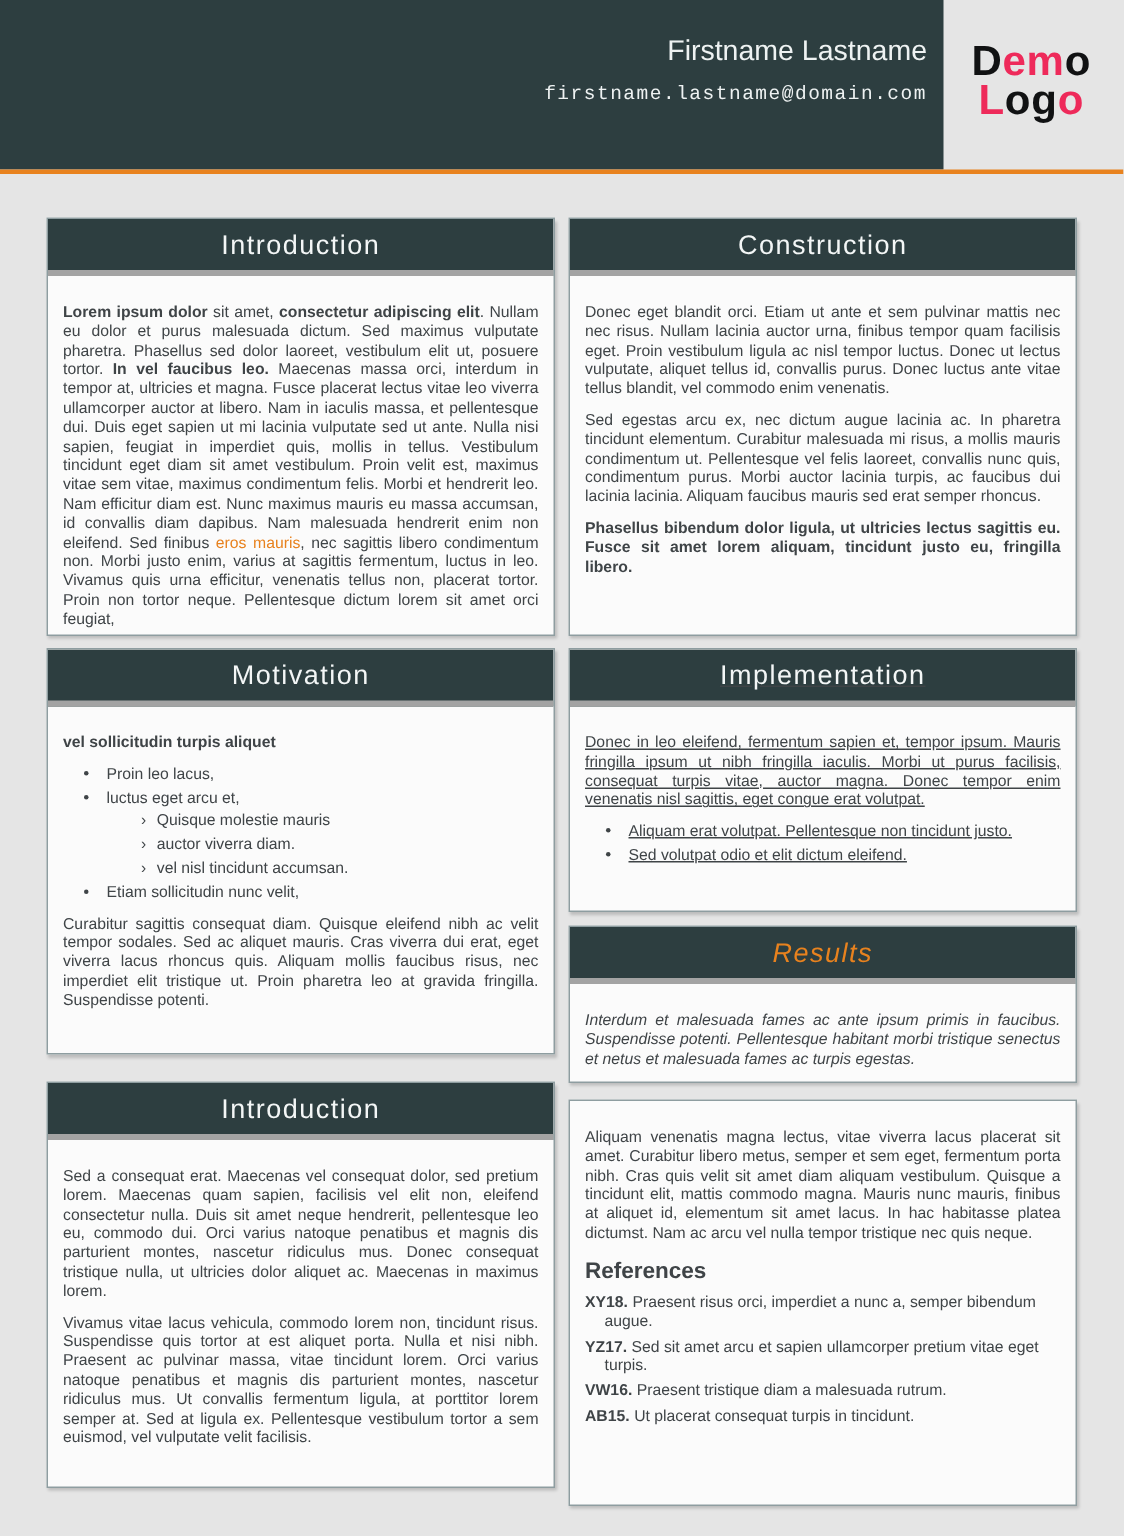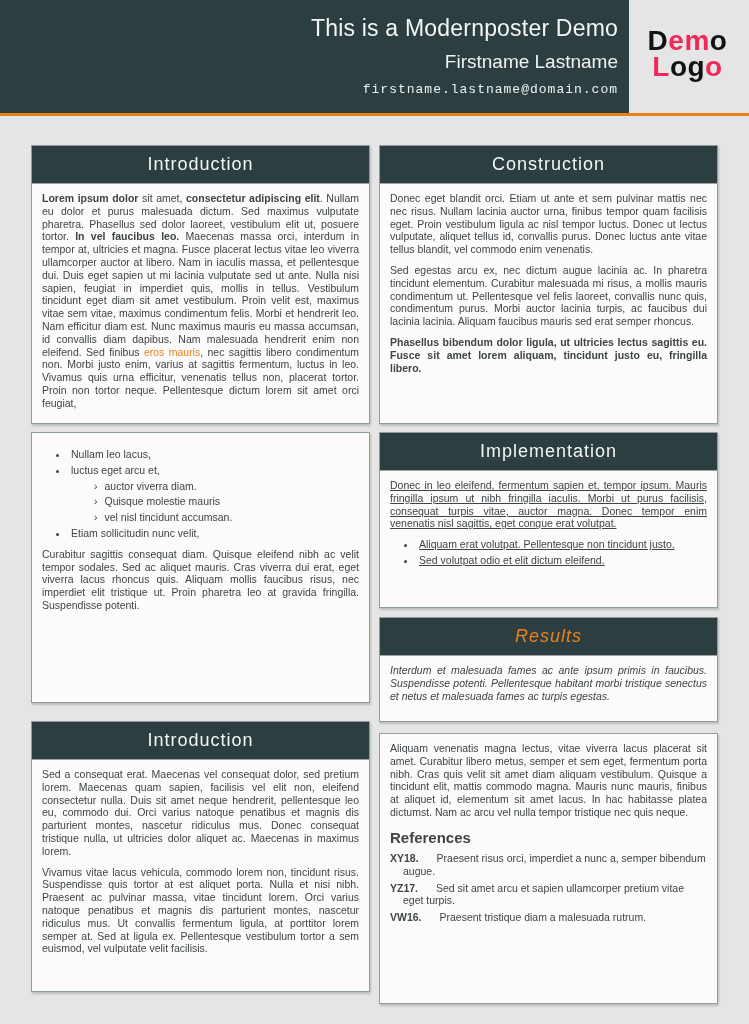--- a/index.html
+++ b/index.html
@@ -42,54 +42,53 @@
   .seg-orange{color:var(--orange);}
   
   .content{position:absolute;top:145px;left:31px;width:687px;display:flex;gap:9px;}
   .col{width:339px;display:flex;flex-direction:column;}
   .box{
     background:var(--boxbg);border:1px solid var(--boxborder);
     box-shadow:1px 2px 2px rgba(0,0,0,.18);
     overflow:hidden;
   }
   .box-header{
-    background:var(--teal);height:38px;border-bottom:1px solid #a3a3a3;
+    background:var(--teal);height:38px;border-bottom:4px solid #a3a3a3;
     display:flex;align-items:center;justify-content:center;
   }
   .box-title{margin:0;font-size:18px;font-weight:normal;letter-spacing:1px;color:#f3f6f6;}
   #box-results .box-title{color:var(--orange);}
-  .box-body{padding:8px 10px;font-size:10.5px;line-height:1.22;}
+  .box-body{padding:18px 10px;font-size:10.5px;line-height:1.22;}
   .box-body p{margin:0 0 8px;text-align:justify;}
   .box-body p:last-child{margin-bottom:0;}
   .lead{font-weight:bold;text-align:left !important;}
   ul.main{list-style:disc;margin:7px 0 8px;padding-left:27px;}
   ul.main > li{margin:3px 0;padding-left:2px;text-align:left;}
   ul.sub{list-style:none;margin:3px 0 1px;padding-left:23px;}
   ul.sub li{margin:3px 0;text-align:left;}
   .sub-marker{margin-right:7px;}
   .refs-heading{font-size:15px;font-weight:bold;margin:10px 0 5px;}
   .ref{margin:0 0 4px !important;padding-left:13px;text-indent:-13px;text-align:left !important;}
-  .ref-label{font-weight:bold;margin-right:18px;}
+  .ref-label{font-weight:bold;margin-right:3px;}
   
   #box-introduction{height:279px;}
   #box-motivation{height:271px;margin-top:8px;}
   #box-contribution{height:271px;margin-top:18px;}
   #box-construction{height:279px;}
   #box-implementation{height:176px;margin-top:8px;text-decoration:underline;}
   #box-results{height:105px;margin-top:9px;font-style:italic;}
   #box-conclusions{height:271px;margin-top:11px;}
 </style>
 </head>
 <body>
 
 <div class="page">
 
   <header>
     <div class="header-dark">
-      <h1 class="header-title">This is a Modernposter Demo</h1>
       <div class="header-author">Firstname Lastname</div>
       <div class="header-email">firstname.lastname@domain.com</div>
     </div>
     <div class="logo">
       <div><span class="seg-dark">D</span><span class="seg-pink">em</span><span class="seg-dark">o</span></div>
       <div><span class="seg-pink">L</span><span class="seg-dark">og</span><span class="seg-pink">o</span></div>
     </div>
     <div class="header-rule"></div>
   </header>
 
@@ -100,28 +99,32 @@
       <section class="box" id="box-introduction">
         <div class="box-header">
           <h2 class="box-title">Introduction</h2>
         </div>
         <div class="box-body">
           <p><span class="seg-b">Lorem ipsum dolor</span><span> sit amet, </span><span class="seg-b">consectetur adipiscing elit</span><span>. Nullam eu dolor et purus malesuada dictum. Sed maximus vulputate pharetra. Phasellus sed dolor laoreet, vestibulum elit ut, posuere tortor. </span><span class="seg-b">In vel faucibus leo.</span><span> Maecenas massa orci, interdum in tempor at, ultricies et magna. Fusce placerat lectus vitae leo viverra ullamcorper auctor at libero. Nam in iaculis massa, et pellentesque dui. Duis eget sapien ut mi lacinia vulputate sed ut ante. Nulla nisi sapien, feugiat in imperdiet quis, mollis in tellus. Vestibulum tincidunt eget diam sit amet vestibulum. Proin velit est, maximus vitae sem vitae, maximus condimentum felis. Morbi et hendrerit leo. Nam efficitur diam est. Nunc maximus mauris eu massa accumsan, id convallis diam dapibus. Nam malesuada hendrerit enim non eleifend. Sed finibus </span><span class="seg-orange">eros mauris</span><span>, nec sagittis libero condimentum non. Morbi justo enim, varius at sagittis fermentum, luctus in leo. Vivamus quis urna efficitur, venenatis tellus non, placerat tortor. Proin non tortor neque. Pellentesque dictum lorem sit amet orci feugiat,</span></p>
         </div>
       </section>
 
       <section class="box" id="box-motivation">
+        <div class="box-header">
+          <h2 class="box-title">Motivation</h2>
+        </div>
         <div class="box-body">
+          <p class="lead">vel sollicitudin turpis aliquet</p>
           <ul class="main">
-            <li>Nullam leo lacus,</li>
+            <li>Proin leo lacus,</li>
             <li>
               <span>luctus eget arcu et,</span>
               <ul class="sub">
+                <li><span class="sub-marker">›</span><span>Quisque molestie mauris</span></li>
                 <li><span class="sub-marker">›</span><span>auctor viverra diam.</span></li>
-                <li><span class="sub-marker">›</span><span>Quisque molestie mauris</span></li>
                 <li><span class="sub-marker">›</span><span>vel nisl tincidunt accumsan.</span></li>
               </ul>
             </li>
             <li>Etiam sollicitudin nunc velit,</li>
           </ul>
           <p>Curabitur sagittis consequat diam. Quisque eleifend nibh ac velit tempor sodales. Sed ac aliquet mauris. Cras viverra dui erat, eget viverra lacus rhoncus quis. Aliquam mollis faucibus risus, nec imperdiet elit tristique ut. Proin pharetra leo at gravida fringilla. Suspendisse potenti.</p>
         </div>
       </section>
 
       <section class="box" id="box-contribution">
@@ -171,18 +174,19 @@
         </div>
       </section>
 
       <section class="box" id="box-conclusions">
         <div class="box-body">
           <p>Aliquam venenatis magna lectus, vitae viverra lacus placerat sit amet. Curabitur libero metus, semper et sem eget, fermentum porta nibh. Cras quis velit sit amet diam aliquam vestibulum. Quisque a tincidunt elit, mattis commodo magna. Mauris nunc mauris, finibus at aliquet id, elementum sit amet lacus. In hac habitasse platea dictumst. Nam ac arcu vel nulla tempor tristique nec quis neque.</p>
           <div class="refs-heading">References</div>
           <p class="ref"><span class="ref-label">XY18.</span><span>Praesent risus orci, imperdiet a nunc a, semper bibendum augue.</span></p>
           <p class="ref"><span class="ref-label">YZ17.</span><span>Sed sit amet arcu et sapien ullamcorper pretium vitae eget turpis.</span></p>
           <p class="ref"><span class="ref-label">VW16.</span><span>Praesent tristique diam a malesuada rutrum.</span></p>
+          <p class="ref"><span class="ref-label">AB15.</span><span>Ut placerat consequat turpis in tincidunt.</span></p>
         </div>
       </section>
 
     </div>
   </main>
 </div>
 
 </body></html>

